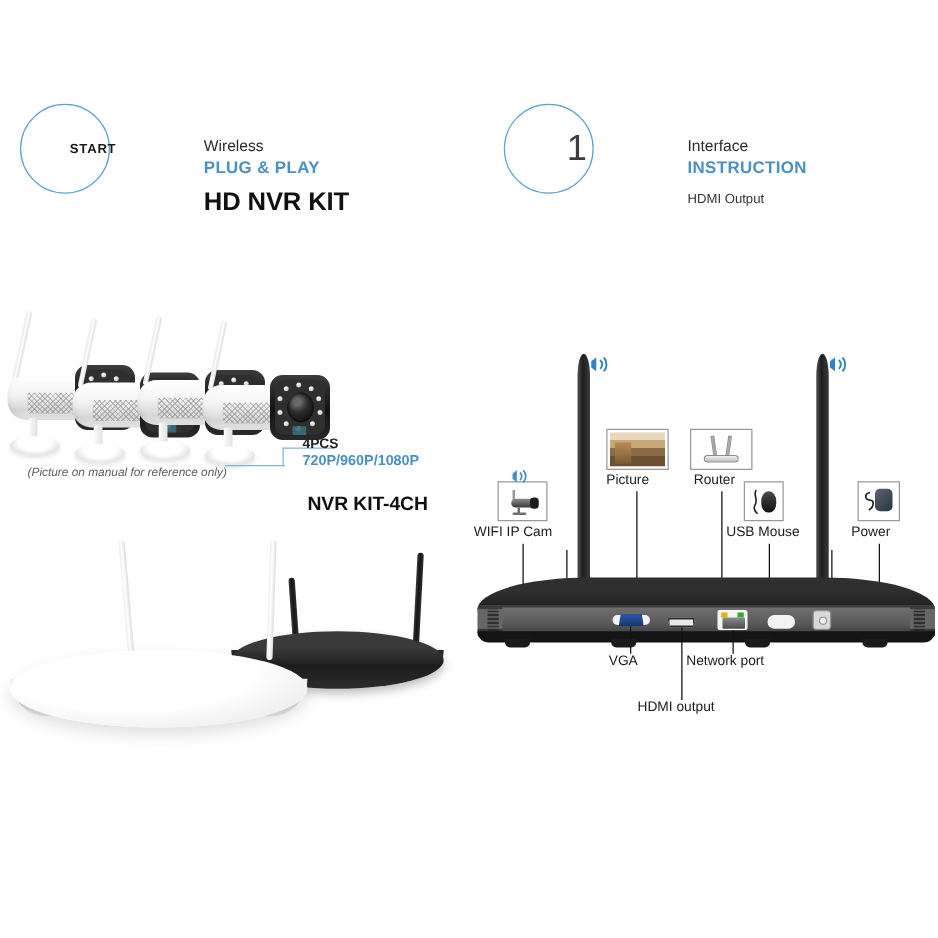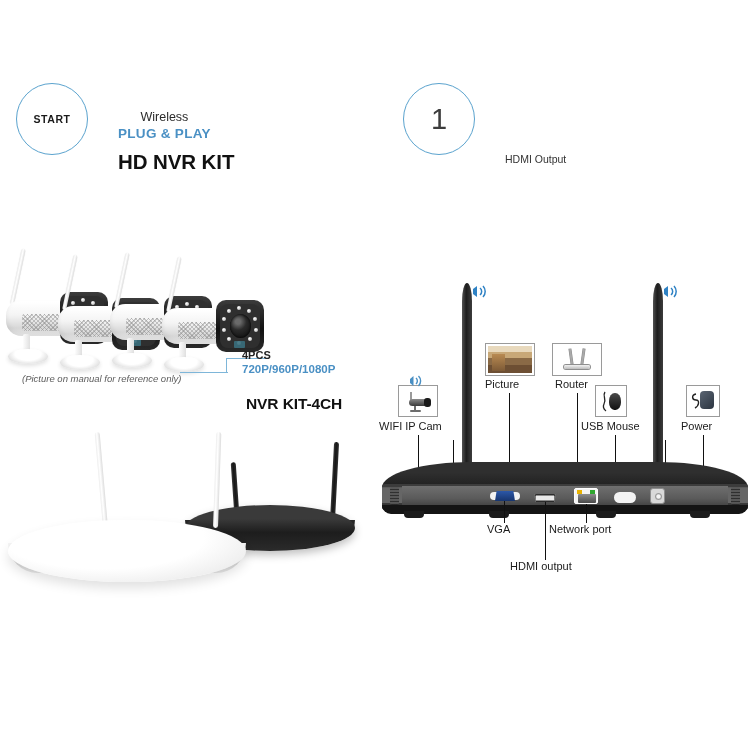--- a/index.html
+++ b/index.html
@@ -9,21 +9,21 @@
     font-family: "Liberation Sans", sans-serif;
     overflow: hidden;
   }
   #page {
     position: relative;
     width: 750px; height: 750px;
     background: #ffffff;
   }
 
   
-  .abs { position: absolute; }
+  .abs { position: absolute; padding-left: 45px; }
   .nosel { user-select: none; }
 
   
   .step-circle {
     border: 1.6px solid #5ba3ce;
     border-radius: 50%;
     display: flex;
     align-items: center;
     justify-content: center;
     background: #fff;
@@ -41,21 +41,20 @@
     color: #3d3d3d;
     line-height: 1;
   }
 
   
   .hd-small {
     font-size: 12.5px;
     color: #2b2b2b;
     line-height: 15px;
     font-weight: 400;
-    text-align: center;
   }
   .hd-accent {
     font-size: 13.5px;
     color: #4a90c4;
     font-weight: bold;
     letter-spacing: 0.3px;
     line-height: 17px;
   }
   .hd-big {
     font-size: 20.5px;
@@ -603,20 +602,24 @@
       <div class="nvr-white"></div>
     </div>
   </div>
 
   <div class="abs" style="left:375px;top:0;width:375px;height:750px;">
 
     <div class="step-circle abs" style="left:28px;top:83px;width:72px;height:72px;">
       <span class="lbl-num nosel">1</span>
     </div>
 
+    <div class="abs" style="left:130px;top:110px;">
+      <div class="hd-small nosel">Interface</div>
+      <div class="hd-accent nosel">INSTRUCTION</div>
+    </div>
     <div class="abs" style="left:130px;top:150px;">
       <div class="hd-sub nosel" style="margin-top:2px;">HDMI Output</div>
     </div>
 
     <div class="icon-box" style="left:23px;top:385px;width:40px;height:32px;">
       <div class="ci-ant"></div>
       <div class="ci-body"></div>
       <div class="ci-lens"></div>
       <div class="ci-mount"></div>
       <div class="ci-base"></div>

